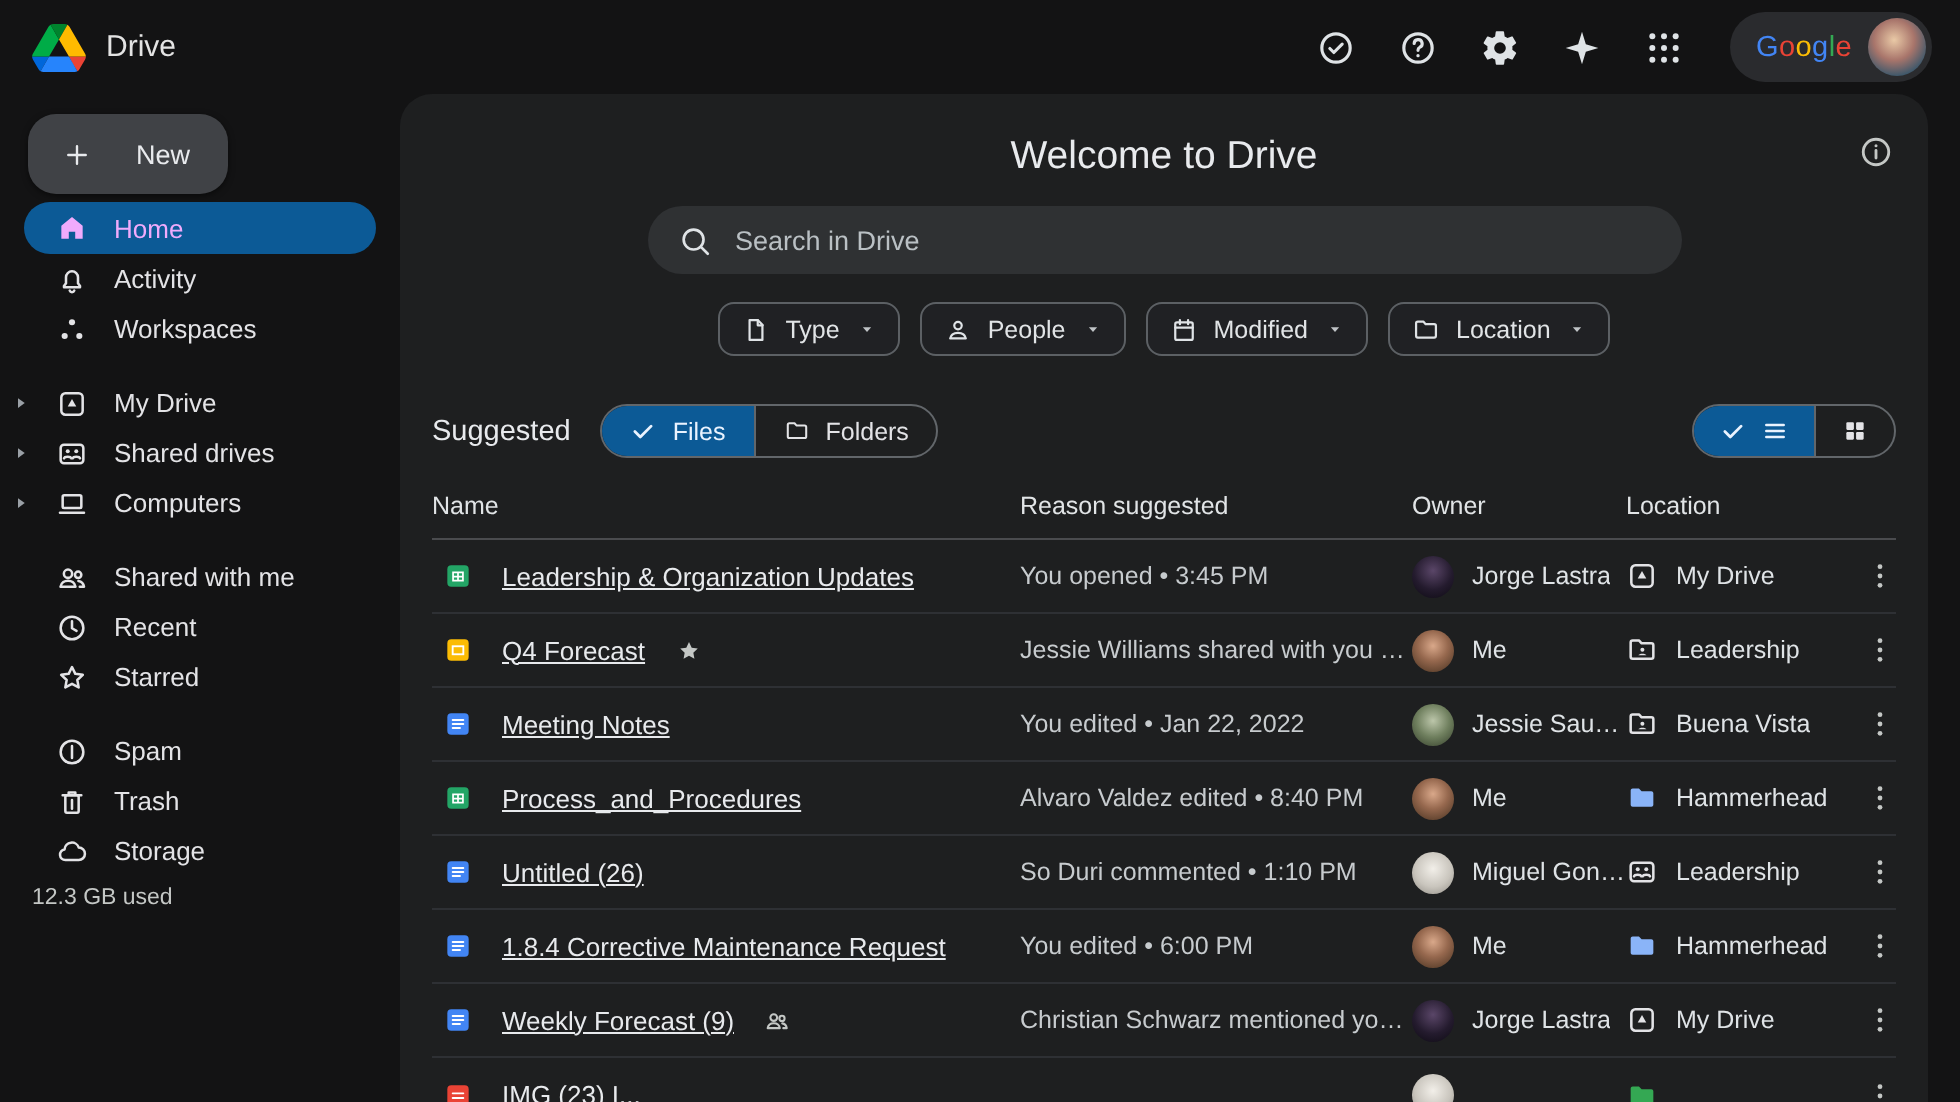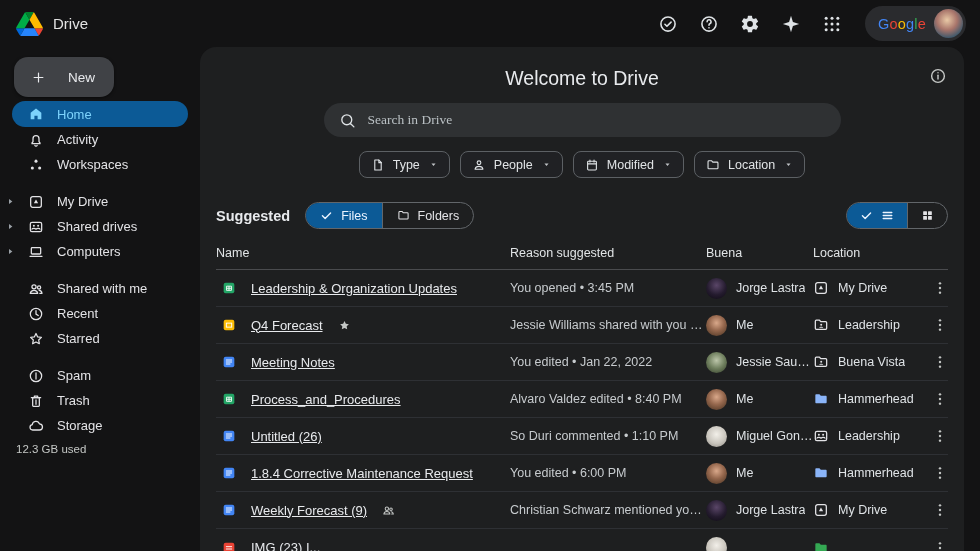--- a/index.html
+++ b/index.html
@@ -25,50 +25,50 @@
   .sidebar { position:absolute; left:0; top:47px; width:200px; bottom:0; padding:10px 12px 0; }
   .new-btn { display:inline-flex; align-items:center; gap:22px; height:40px; padding:0 19px 0 17px;
     background:#404246; border-radius:14px; font-size:13.5px; font-weight:500; color:#e8eaed;
     box-shadow:0 1px 3px rgba(0,0,0,.5); cursor:pointer; margin-left:2px; }
   .new-btn .ic { width:15px; height:15px; }
   .new-btn .ic svg { width:100%; height:100%; display:block; }
   .nav { margin-top:4px; }
   .nav-gap { height:12px; }
   .nav-item { position:relative; height:25px; display:flex; align-items:center; gap:13px;
     padding-left:16px; border-radius:14px; font-size:13px; color:#e3e3e6; cursor:pointer; }
-  .nav-item.active { background:#0c5a96; color:#7dd3fc; height:26px; }
+  .nav-item.active { background:#0c5a96; color:#f0abfc; height:26px; }
   .nav-item .nicon { width:16px; height:16px; flex:none; }
   .nav-item .nicon svg { width:100%; height:100%; display:block; }
   .nav-item .chev { position:absolute; left:-6px; width:9px; height:9px; color:#9aa0a6; }
   .nav-item .chev svg { width:100%; height:100%; display:block; }
   .storage-used { padding-left:4px; margin-top:5px; font-size:11.5px; color:#c4c7c5; }
 
   
   .panel { position:absolute; left:200px; top:47px; right:16px; bottom:0;
     background:#1e1f20; border-radius:16px 16px 0 0; overflow:hidden; }
   .welcome { text-align:center; padding-top:20px; font-size:19.5px; color:#e8eaed; }
   .info-btn { position:absolute; top:20px; right:17px; width:18px; height:18px; color:#c4c7c5; cursor:pointer; }
   .info-btn svg { width:100%; height:100%; display:block; }
   .searchbar { width:517px; height:34px; margin:13px auto 0; background:#2f3133; border-radius:17px;
     display:flex; align-items:center; gap:12px; padding:0 15px; }
   .searchbar .sic { width:17px; height:17px; color:#dfe3e6; flex:none; }
   .searchbar .sic svg { width:100%; height:100%; display:block; }
   .searchbar input { flex:1; background:transparent; border:none; outline:none; color:#f97316;
-    font-size:13.5px; font-family:Liberation Serif, serif; }
+    font-size:13.5px; font-family:Liberation Sans, sans-serif; }
   .searchbar input::placeholder { color:#bac0c4; }
   .chips { margin-top:14px; display:flex; justify-content:center; gap:10px; }
   .chip { height:27px; display:flex; align-items:center; gap:8px; padding:0 11px;
     border:1px solid #5c6064; border-radius:8px; background:#202124; color:#e1e4e6;
     font-size:12.5px; cursor:pointer; }
   .chip .cic { width:14px; height:14px; color:#dfe3e6; }
   .chip .cic svg, .chip .caret svg { width:100%; height:100%; display:block; }
   .chip .caret { width:9px; height:9px; color:#bfc3c6; margin-left:1px; }
 
   .suggested-row { margin-top:24px; padding:0 16px; display:flex; align-items:center; }
-  .suggested-label { font-size:14.5px; font-weight:700; color:#e8eaed; }
+  .suggested-label { font-size:14.5px; font-weight:400; color:#e8eaed; }
   .seg { display:flex; border:1px solid #62666a; border-radius:14px; overflow:hidden; height:27px; }
   .seg.left { margin-left:15px; }
   .seg.right { margin-left:auto; }
   .seg-item { display:flex; align-items:center; gap:8px; padding:0 14px; font-size:12.5px;
     color:#e3e3e6; cursor:pointer; }
   .seg-item + .seg-item { border-left:1px solid #62666a; }
   .seg-item.sel { background:#0c5a96; color:#eaf3ff; }
   .seg-item .sgi { width:13px; height:13px; }
   .seg-item .sgi svg { width:100%; height:100%; display:block; }
   .seg.right .seg-item { padding:0 13px; }
@@ -434,21 +434,21 @@
             </svg>
           </span>
       </div>
     </div>
   </div>
 
   <div class="table">
     <div class="thead" id="table-head">
         <div class="cell">Name</div>
         <div class="cell">Reason suggested</div>
-        <div class="cell">Buena</div>
+        <div class="cell">Owner</div>
         <div class="cell">Location</div>
         <div class="cell"></div>
       </div>
     <div id="table-body">
         <div class="trow">
           <div class="cell name-cell">
        <span class="ficon">
               <svg viewBox="0 0 24 24">
                 <rect x="4" y="4" width="16" height="16" rx="3" fill="#23a566"></rect>
                 <path d="M8.3 9.3h7.4v6.2H8.3zM8.3 12.4h7.4M12 9.3v6.2" stroke="#fff" stroke-width="1.3" fill="none"></path>

